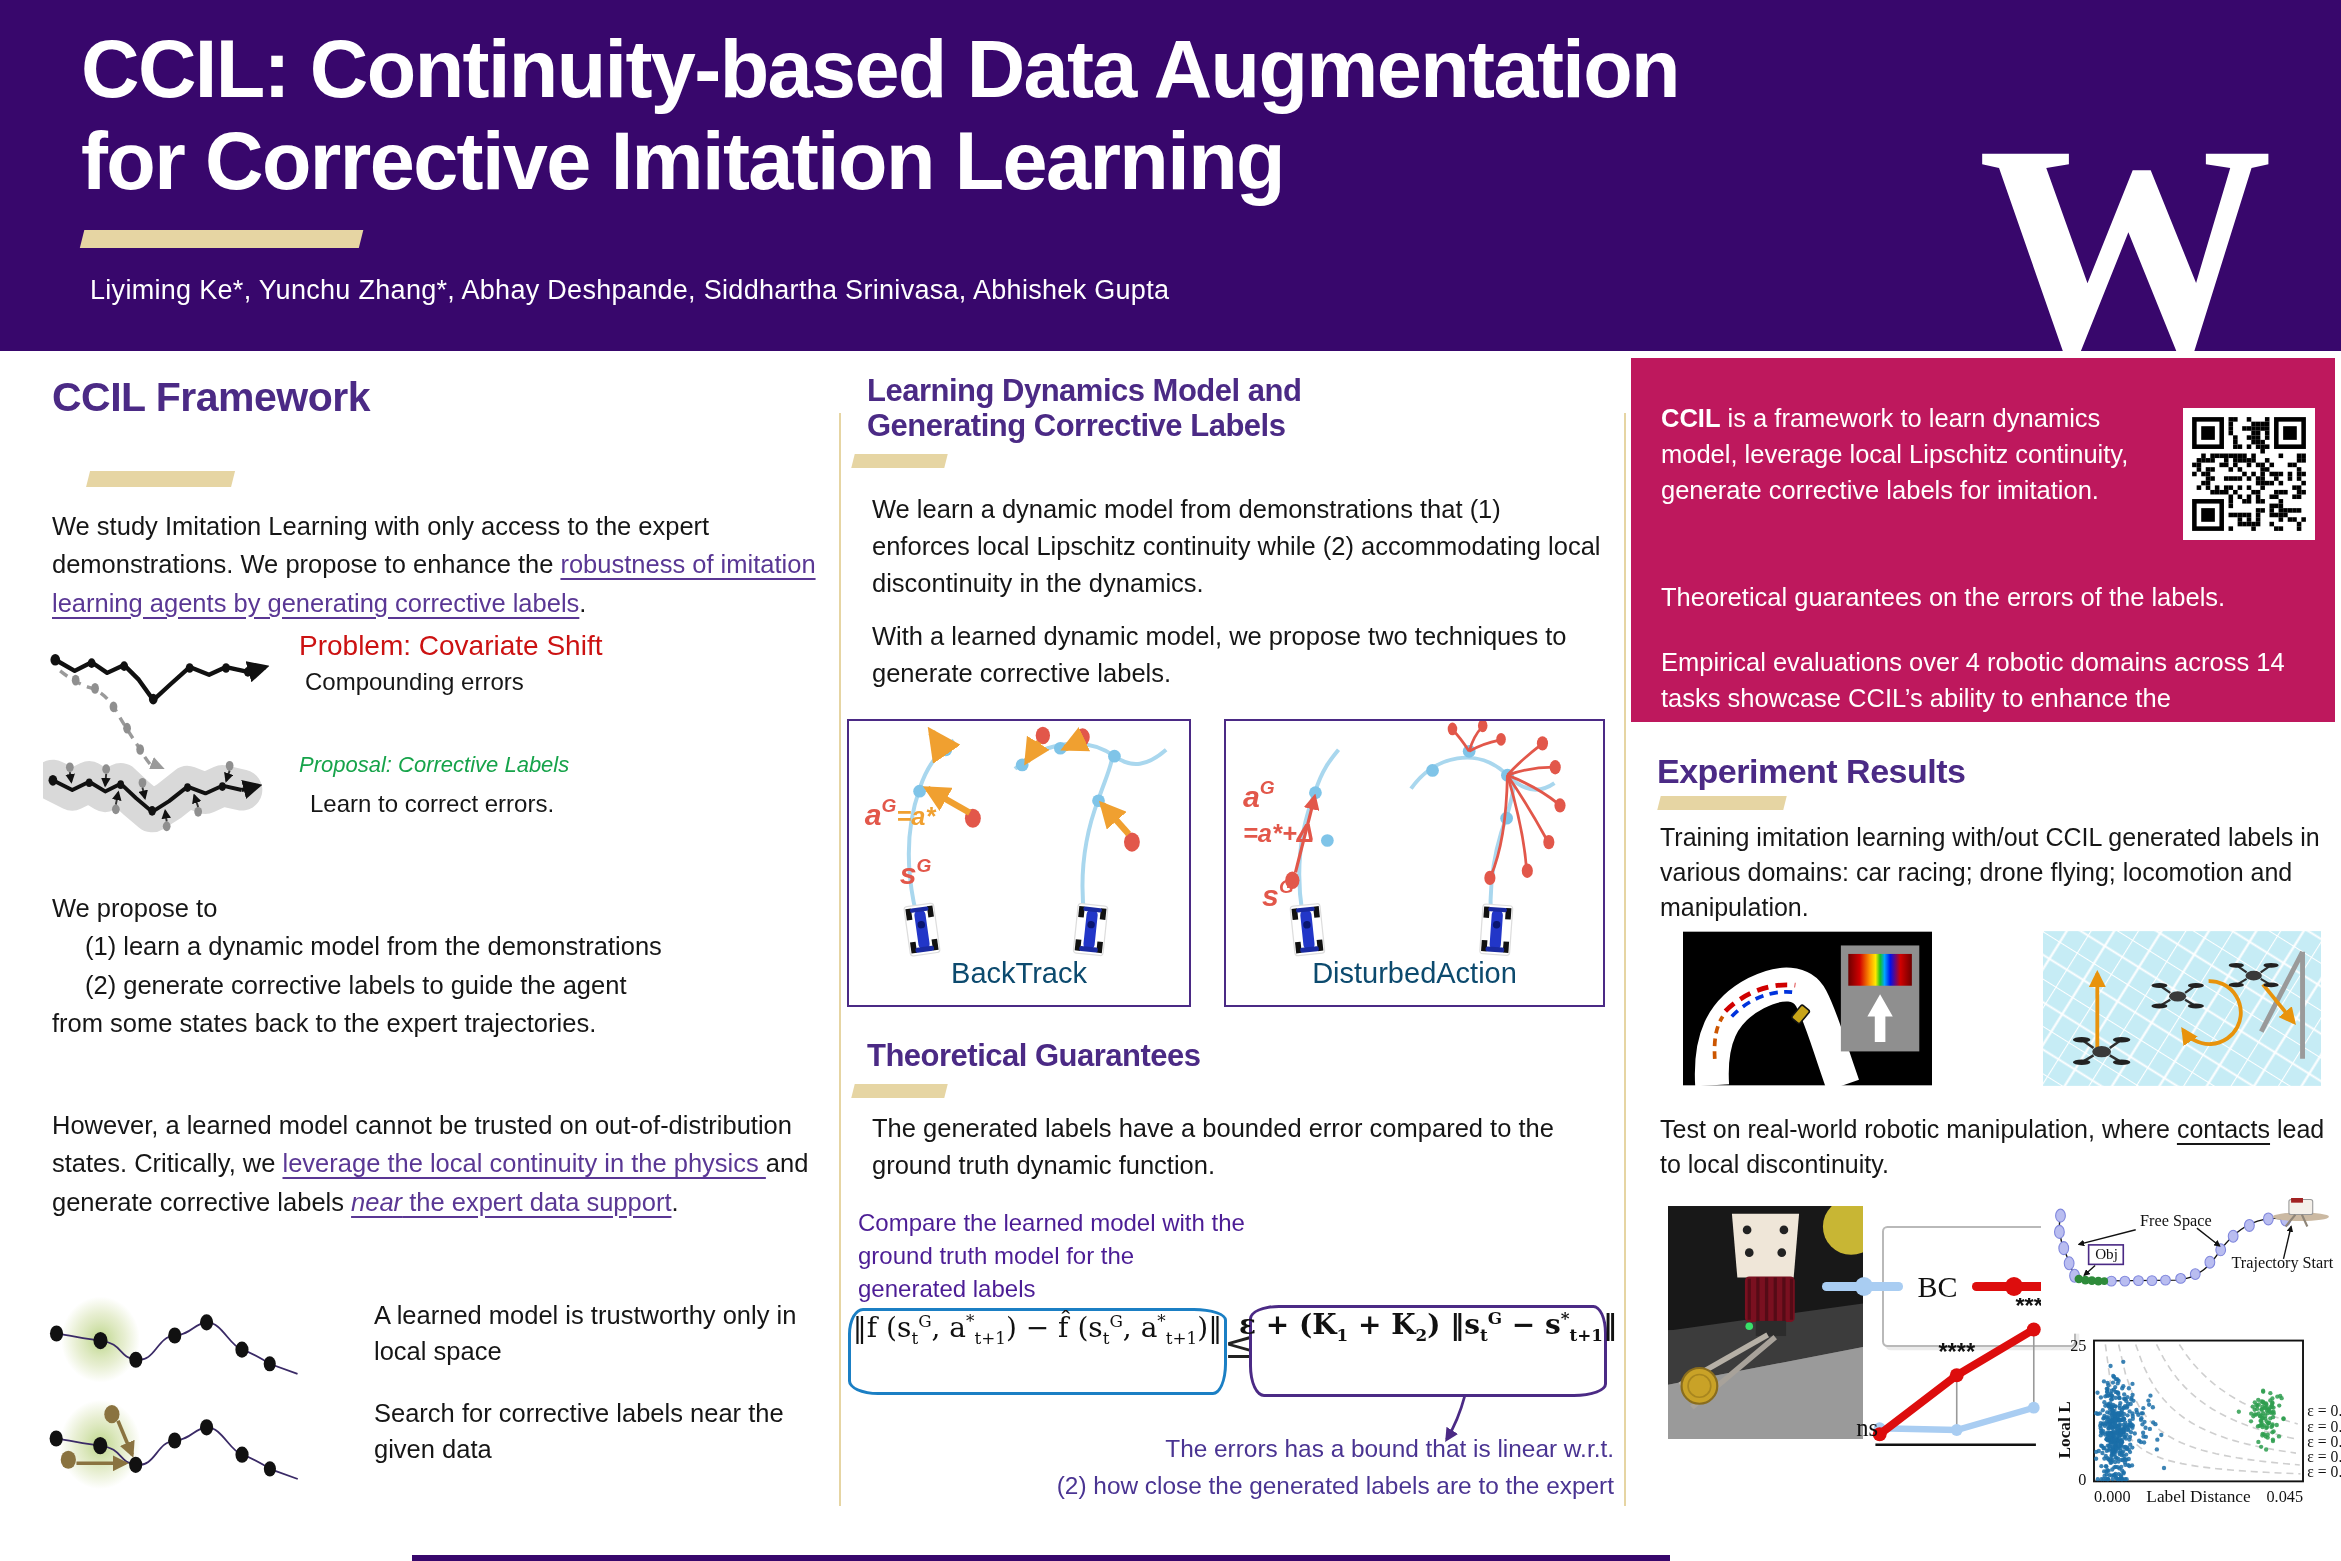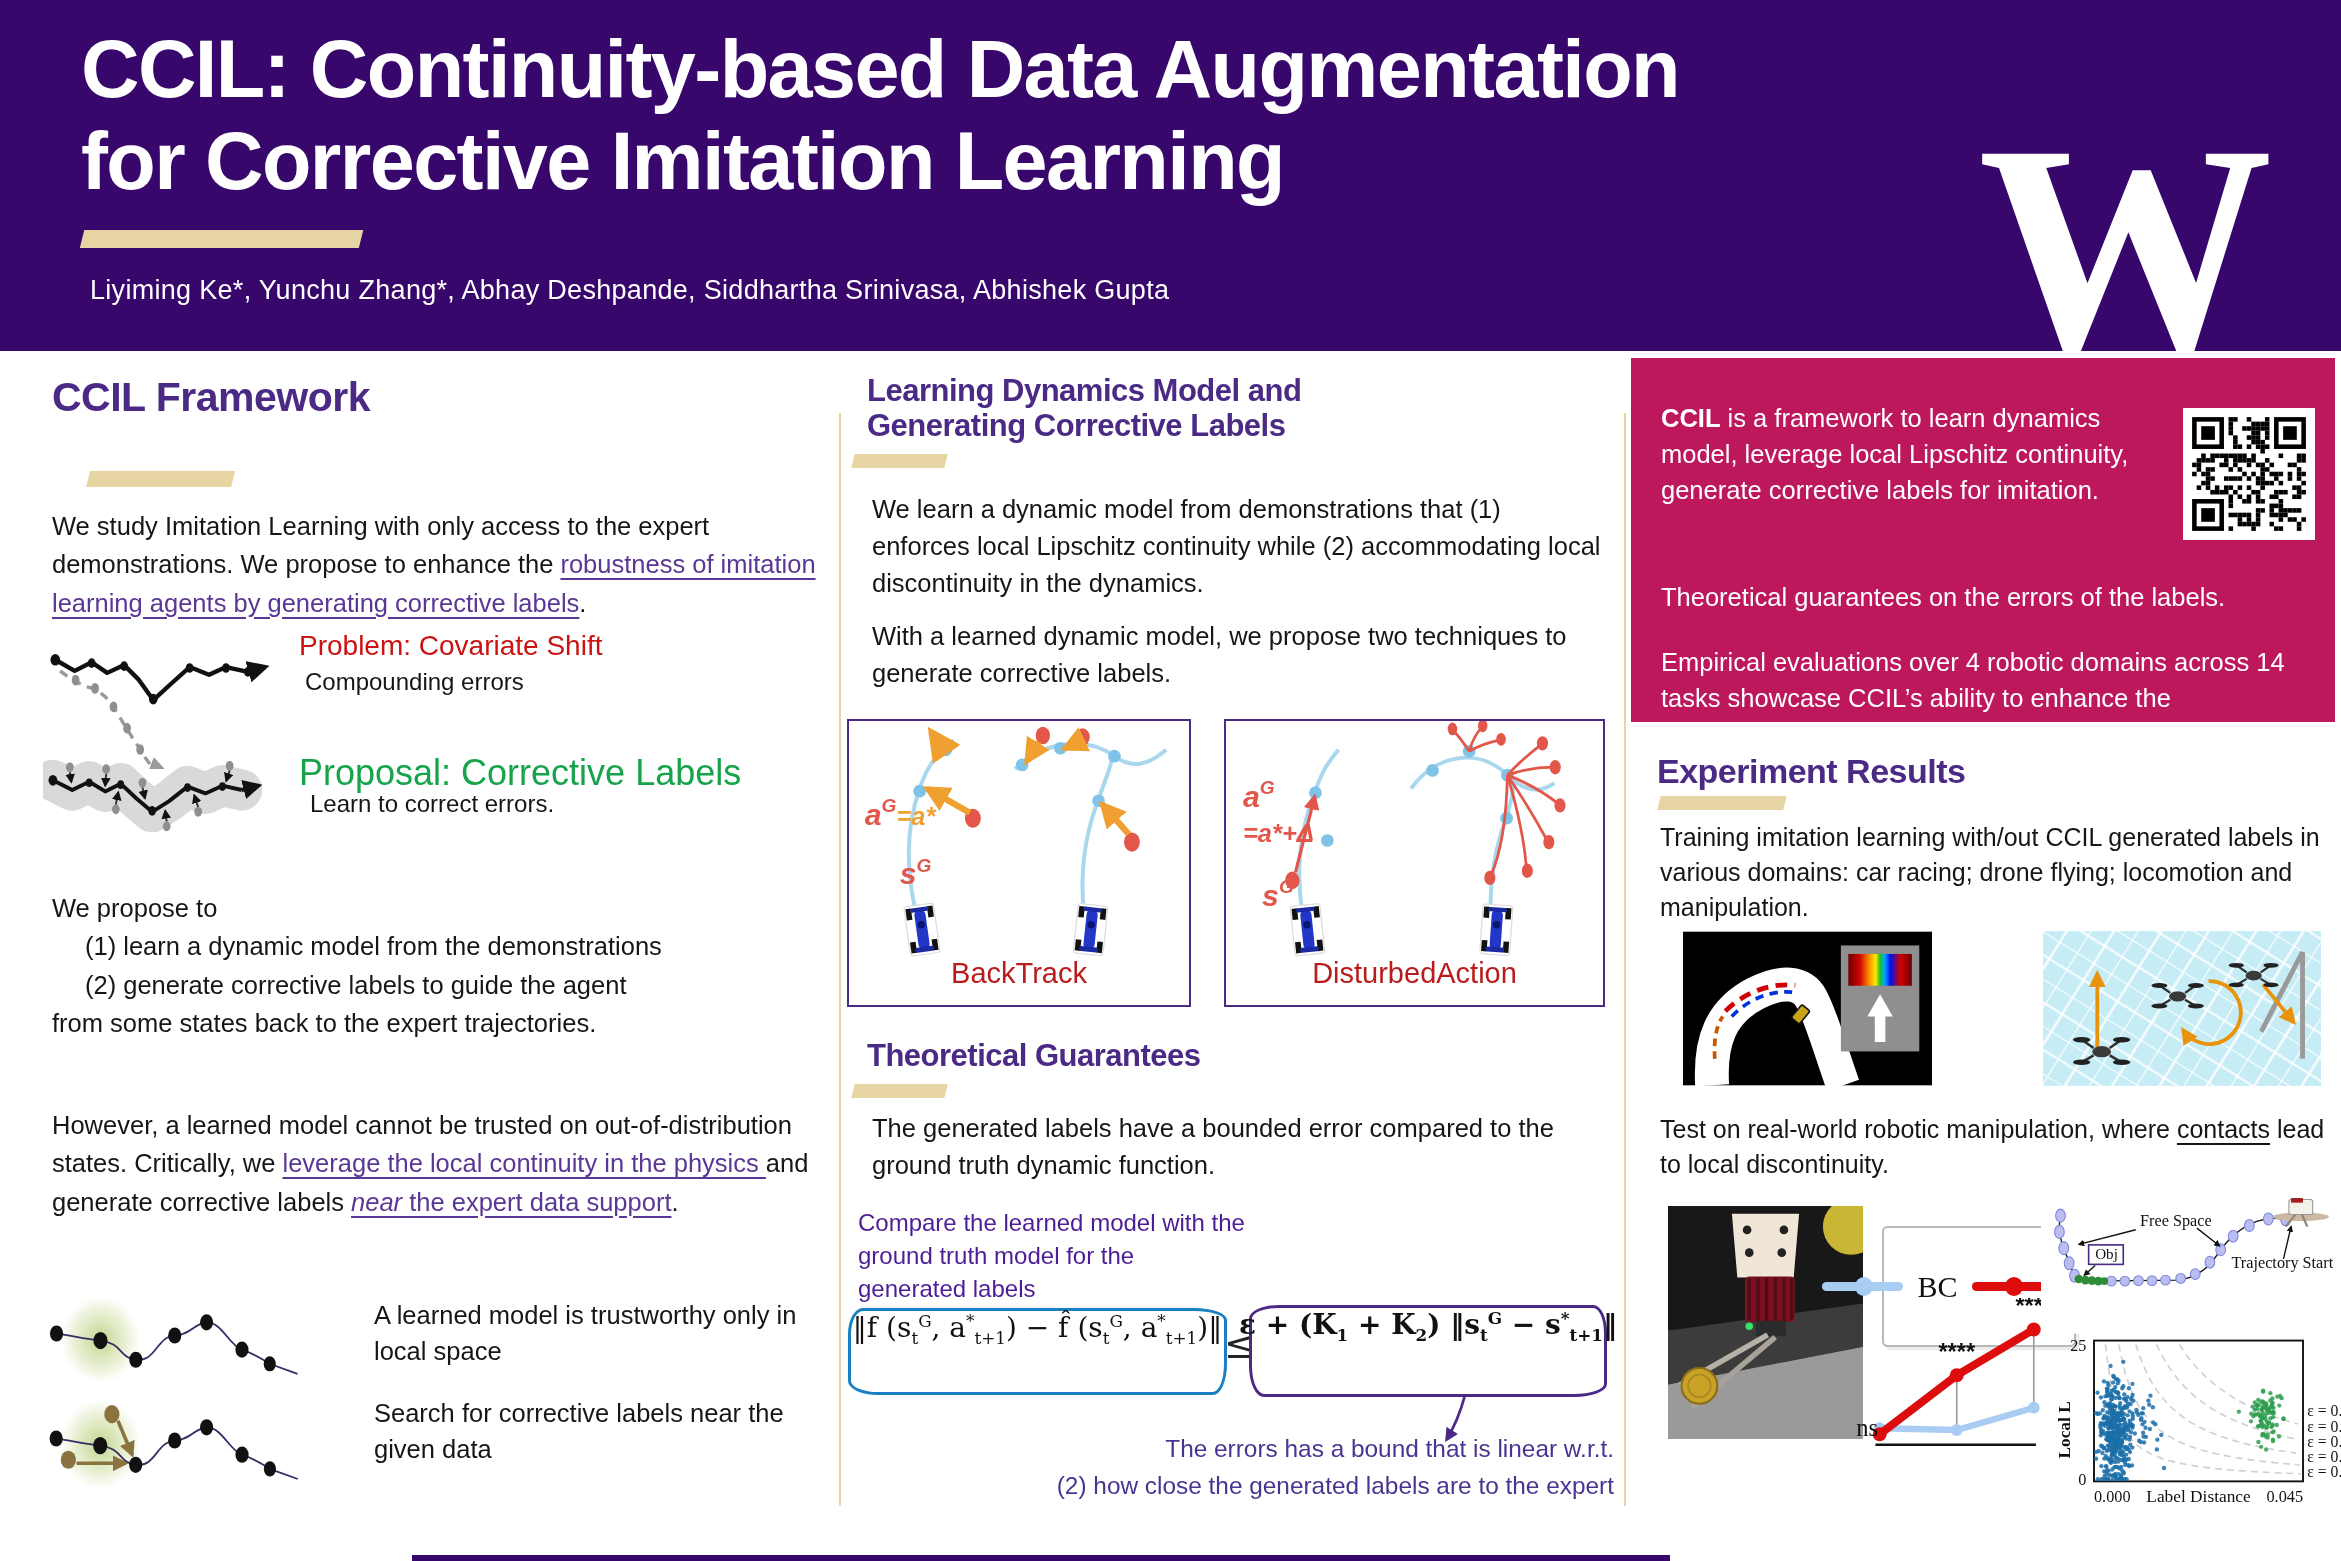--- a/index.html
+++ b/index.html
@@ -12,29 +12,29 @@
   .gold-bar{background:#e6d5a3;transform:skewX(-14deg);}
   .authors{font-size:27px;color:#ffffff;letter-spacing:0.3px;}
   .w-logo{font-family:"Liberation Serif",serif;font-weight:bold;font-size:295px;line-height:0.8;color:#ffffff;}
   
   .h-purple{color:#4b2a85;font-weight:bold;letter-spacing:-0.5px;}
   .h1{font-size:41px;}
   .h2{font-size:31px;line-height:1.12;}
   .body-txt{font-size:25.5px;line-height:1.5;color:#161616;}
   .u-purple{color:#5a3794;text-decoration:underline;text-underline-offset:5.4px;text-decoration-thickness:1.6px;}
   .red-t{color:#cc1212;font-size:28px;}
-  .green-t{color:#16a34a;font-size:36px;}
+  .green-t{color:#16a34a;font-size:22px;font-style:italic;}
   .sub-t{font-size:24px;color:#161616;}
   .divider{background:#e6d5a3;width:2.2px;}
   
   #summary-box{left:1631px;top:358px;width:704px;height:364px;background:#be185d;color:#ffffff;}
   #summary-box .p{position:absolute;font-size:25.5px;line-height:1.42;color:#fff;}
   
   .fig-box{border:2.7px solid #4b2a85;background:#ffffff;display:flex;flex-direction:column;align-items:center;}
-  .fig-label{font-size:29px;color:#b91c1c;margin-top:-3.3px;padding-bottom:8.7px;}
+  .fig-label{font-size:29px;color:#0c4a6e;margin-top:-3.3px;padding-bottom:8.7px;}
   
   .wavy{background:#fff;display:flex;justify-content:center;}
   #f-left{border:3.3px solid #1b7fc4;border-radius:15px 33px 14px 30px / 26px 12px 31px 14px;}
   #f-right{border:3.8px solid #4b2a85;border-radius:30px 13.6px 33px 15px / 13.6px 28px 13px 31px;font-weight:bold;}
   .formula{font-family:"DejaVu Serif",serif;font-size:28px;color:#111;white-space:nowrap;}
   .formula sub{font-size:60%;}
   .formula sup{font-size:60%;}
   .leq{font-family:"DejaVu Serif",serif;font-size:39px;color:#222;}
   .blue-note{color:#4c1d95;font-size:24px;line-height:1.38;}
   .purple-note{color:#4a3492;font-size:24.4px;line-height:1.5;text-align:right;}

